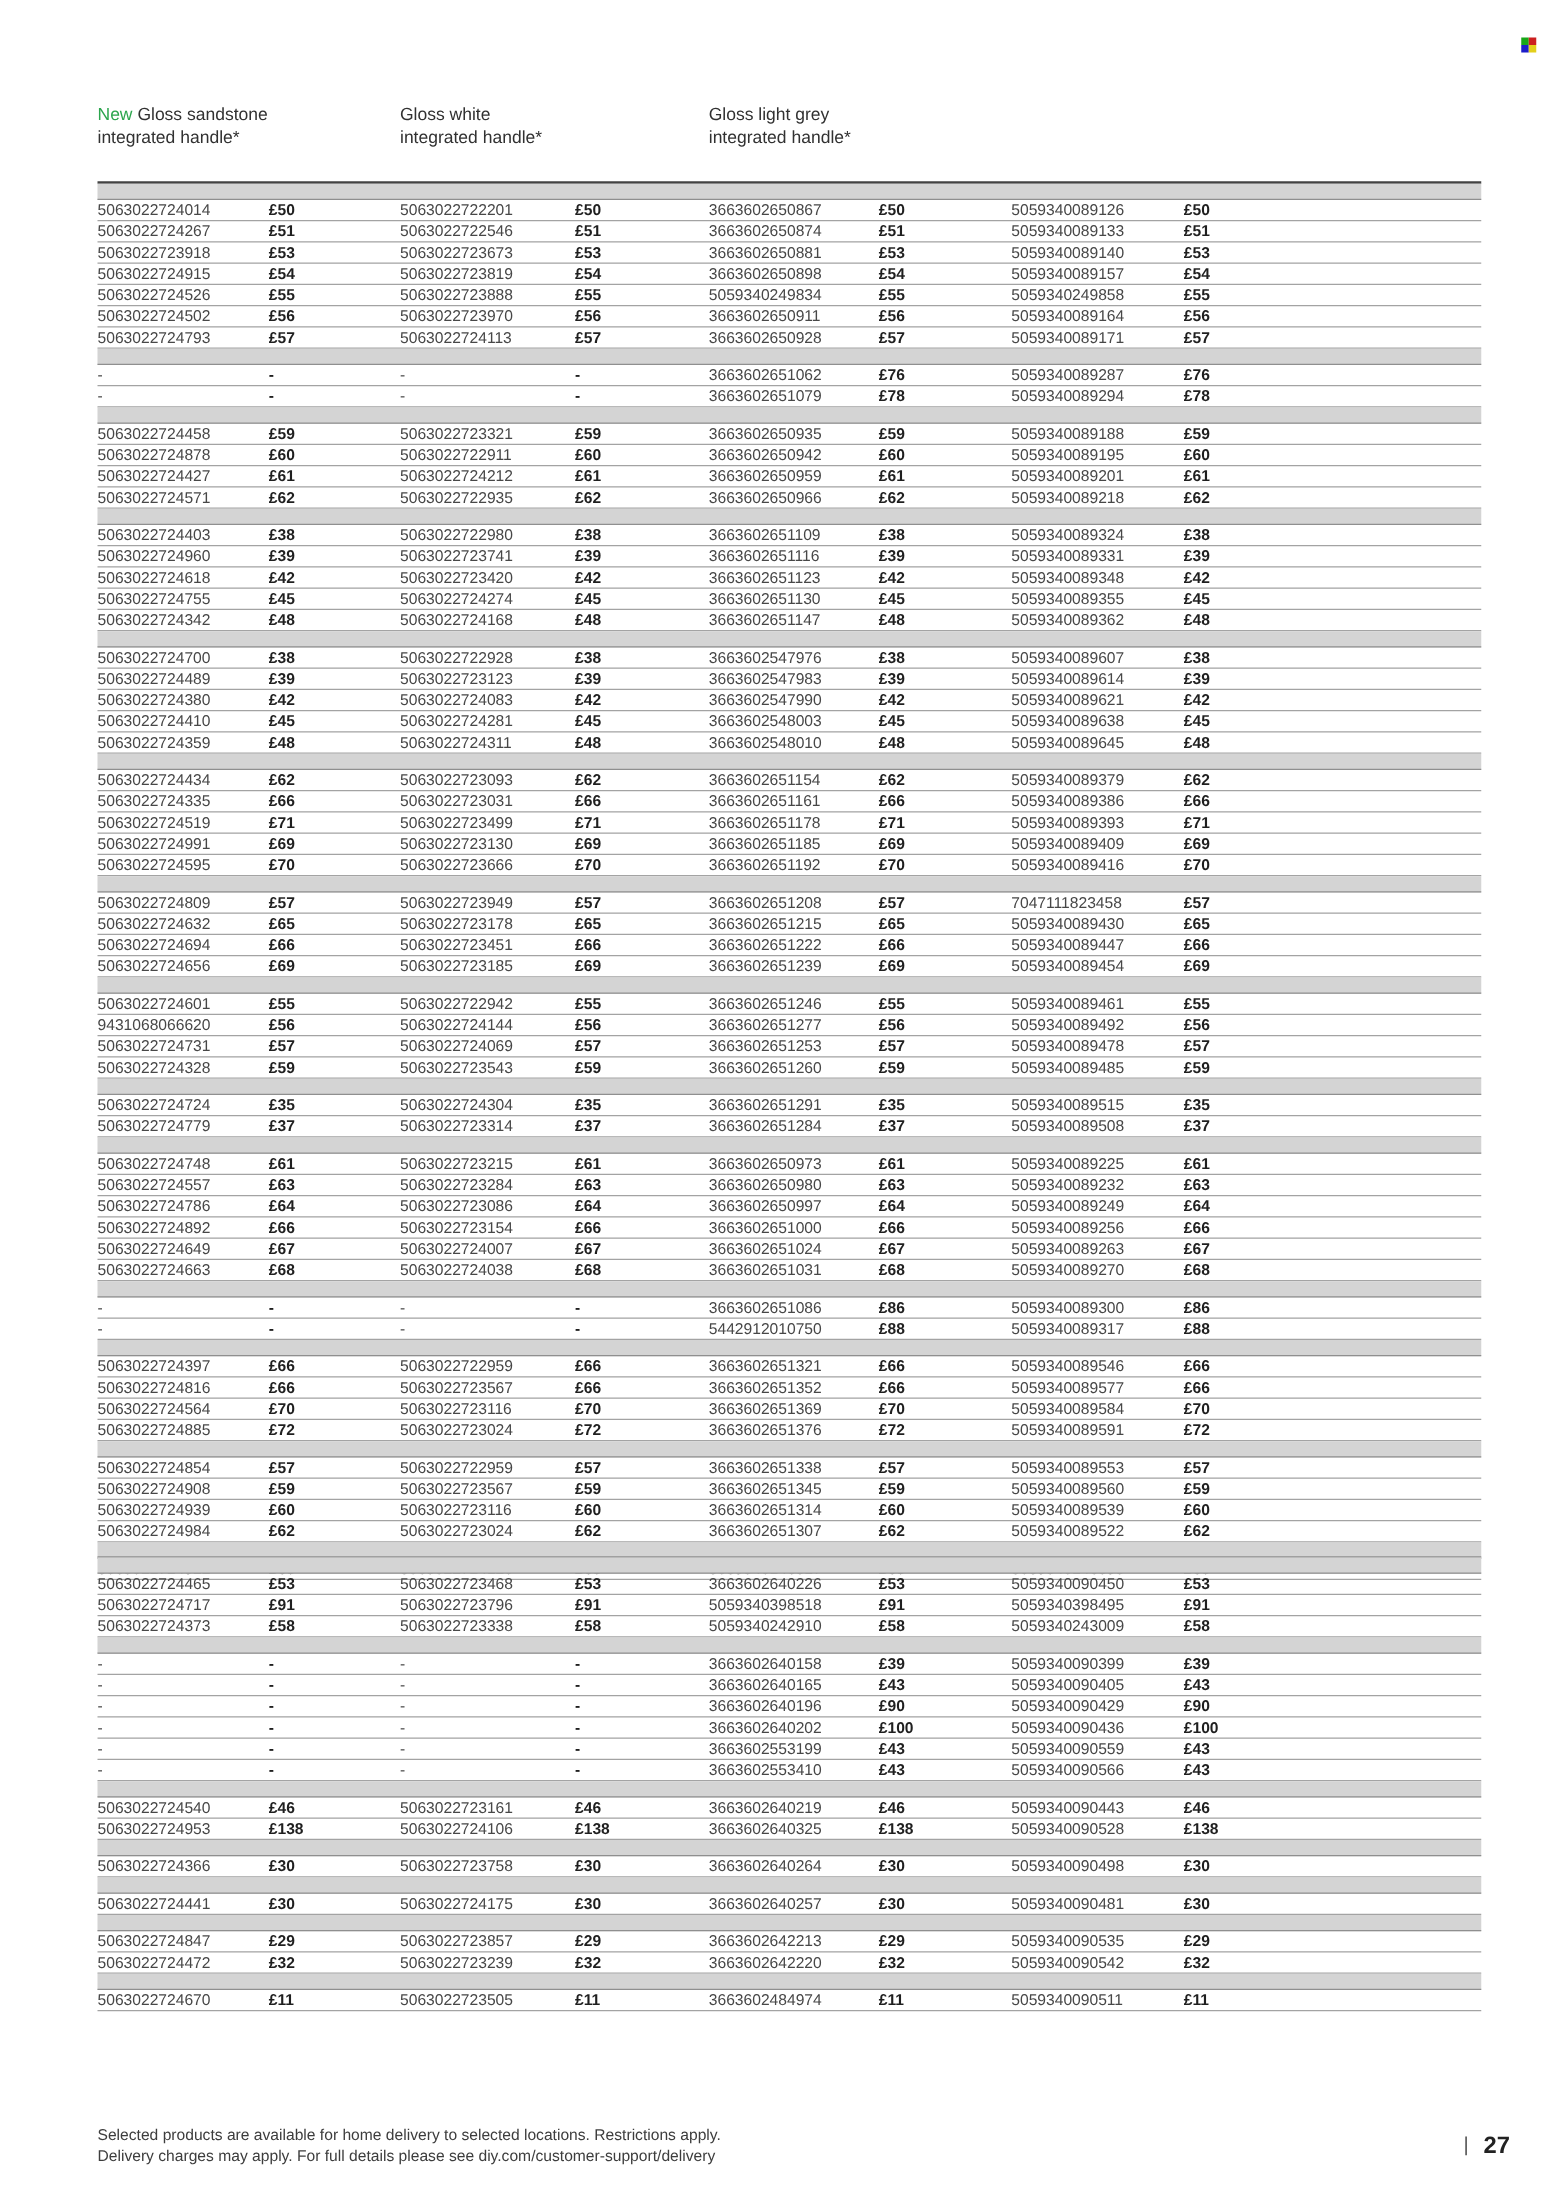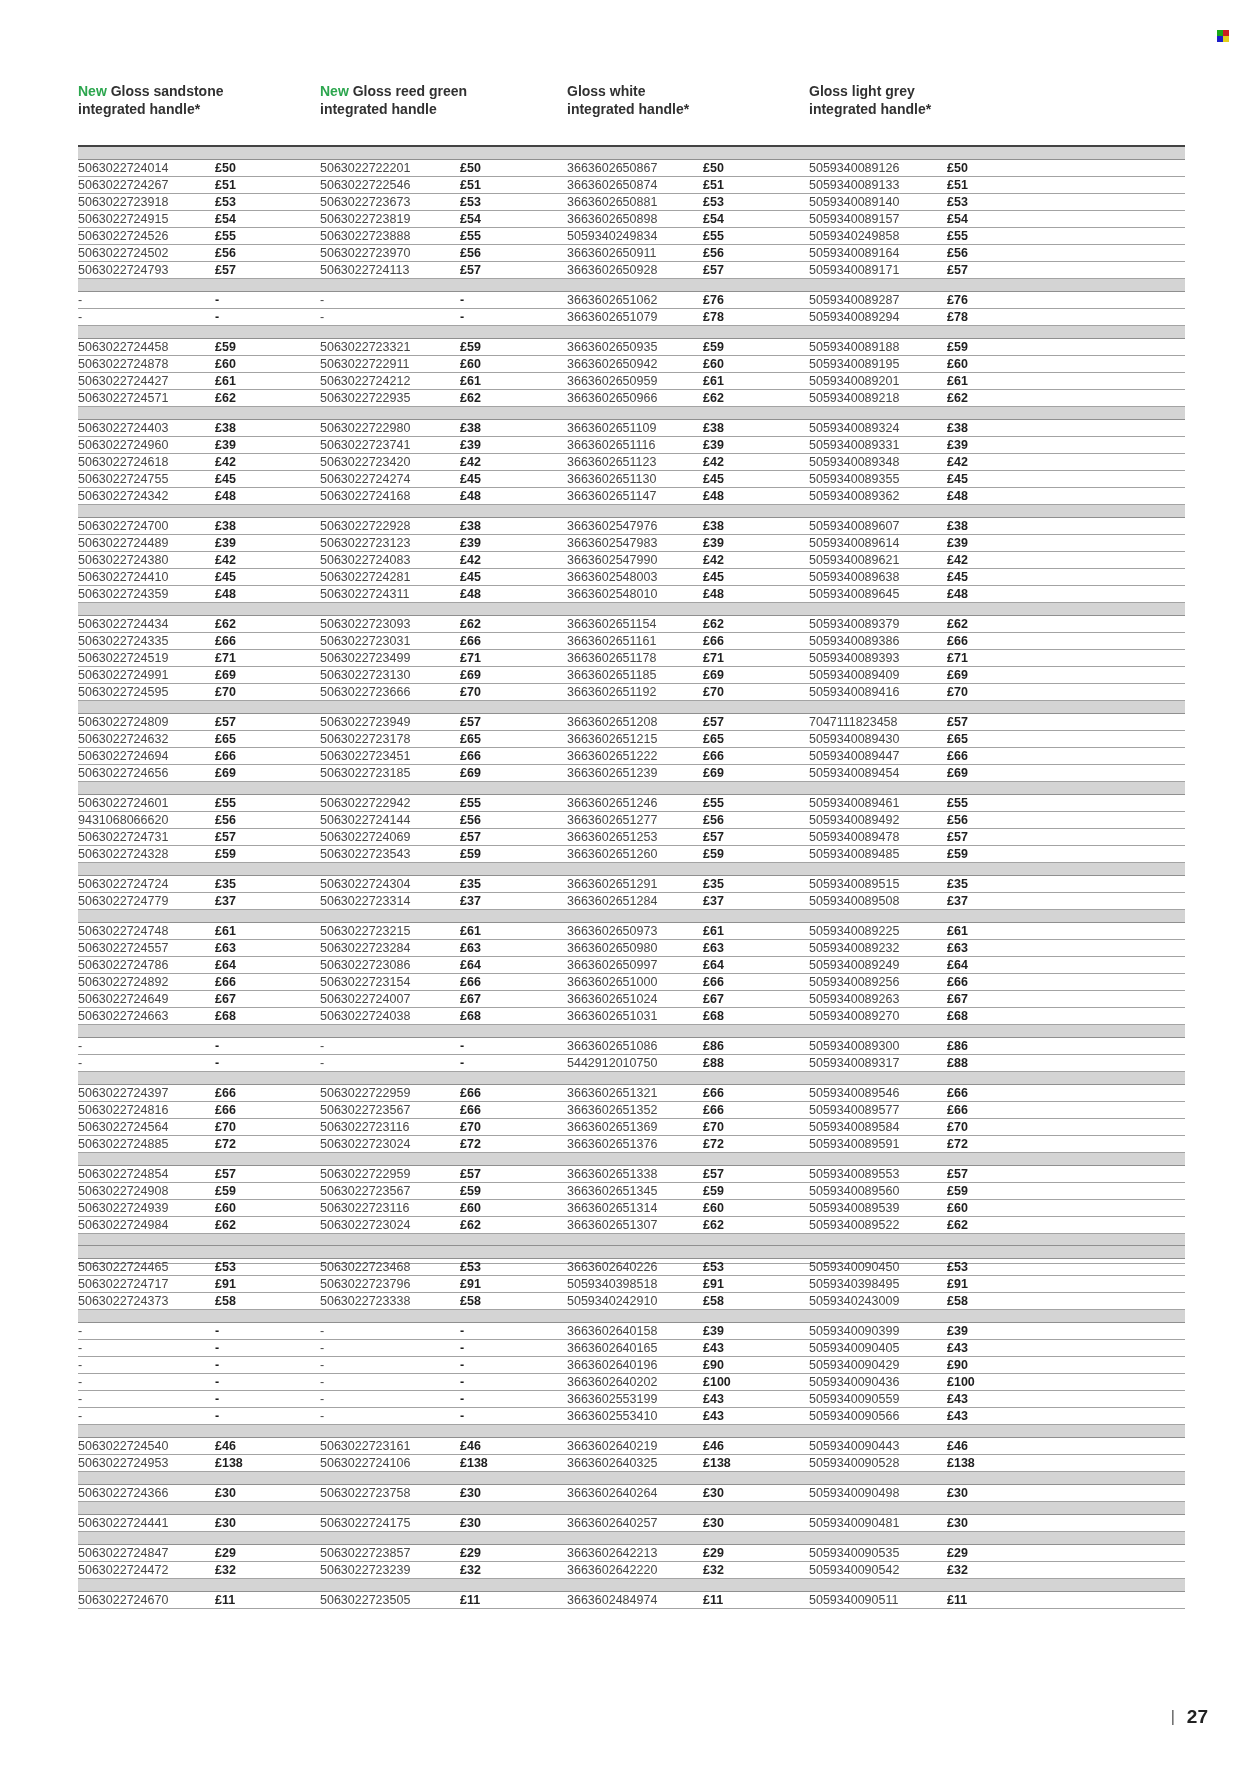--- a/index.html
+++ b/index.html
@@ -5,21 +5,21 @@
   html,body{margin:0;padding:0;background:#ffffff;}
   .page{position:relative;width:1250px;height:1768px;background:#ffffff;overflow:hidden;
         font-family:"Liberation Sans", sans-serif;color:#3a3a3a;}
   
   .logo{position:absolute;left:1217px;top:30px;width:12px;height:12px;
         display:grid;grid-template-columns:6px 6px;grid-template-rows:6px 6px;}
   .logo .sq{width:6px;height:6px;}
   
   .headers{position:absolute;left:78px;top:82px;width:1107px;display:grid;
            grid-template-columns:242px 247px 242px 376px;}
-  .hdr{font-size:14px;font-weight:bold;color:#313131;line-height:18px;}
+  .hdr{font-size:14px;font-weight:normal;color:#313131;line-height:18px;}
   .new{color:#2ca64e;}
   .new:empty{display:none;}
   
   .table{position:absolute;left:78px;width:1107px;}
   .tableA{top:133px;border-top:2px solid #434343;margin-top:12px;}
   .tableB{top:1245px;border-top:1px solid #8f8f8f;}
   .band{height:12px;background:#d4d4d4;border-bottom:1px solid #8f8f8f;}
   .row{display:grid;grid-template-columns:137px 105px 140px 107px 136px 106px 138px auto;
        height:16px;line-height:16px;border-bottom:1px solid #a3a3a3;}
   .code{font-size:12.5px;color:#474747;white-space:nowrap;}
@@ -41,24 +41,20 @@
     <div class="sq" style="background: rgb(29, 29, 201);"></div>
     <div class="sq" style="background: rgb(227, 207, 27);"></div>
   </div>
 
   <div class="headers">
     <div class="hdr">
       <div><span class="new">New</span> <span>Gloss sandstone</span></div>
       <div>integrated handle*</div>
     </div>
     <div class="hdr">
-      <div><span class="new">New</span> <span>Gloss reed green</span></div>
-      <div>integrated handle</div>
-    </div>
-    <div class="hdr">
       <div><span>Gloss white</span></div>
       <div>integrated handle*</div>
     </div>
     <div class="hdr">
       <div><span>Gloss light grey</span></div>
       <div>integrated handle*</div>
     </div>
   </div>
 
   <div class="table tableA" id="section-0">
@@ -790,19 +786,23 @@
         <span class="price">£11</span>
         <span class="code">5063022723505</span>
         <span class="price">£11</span>
         <span class="code">3663602484974</span>
         <span class="price">£11</span>
         <span class="code">5059340090511</span>
         <span class="price">£11</span>
       </div>
     </div>
 
+  <div class="footer">
+    <div>Selected products are available for home delivery to selected locations. Restrictions apply.</div>
+    <div>Delivery charges may apply. For full details please see diy.com/customer-support/delivery</div>
+  </div>
 
   <div class="pagenum">
     <span class="bar">|</span>
     <span class="num">27</span>
   </div>
 
 </div>
 
 </body></html>

